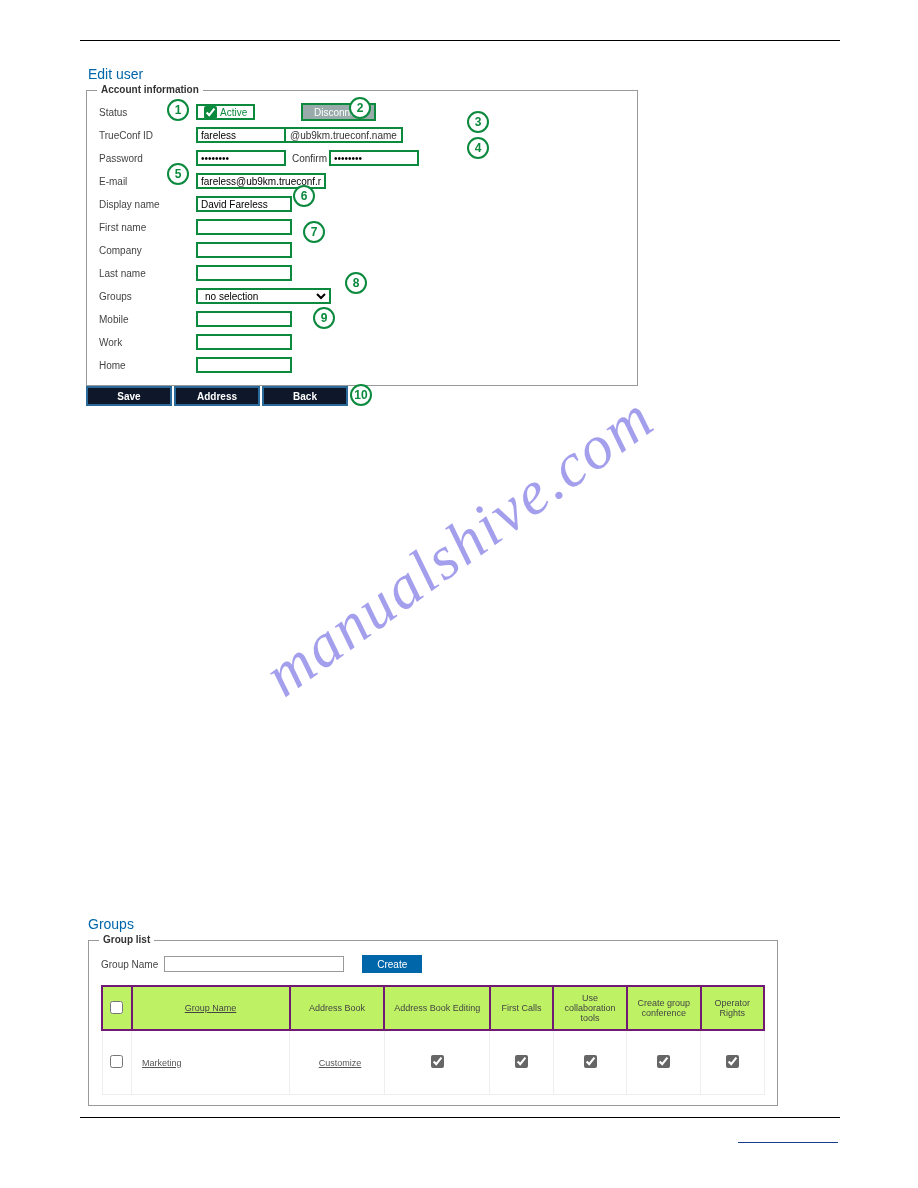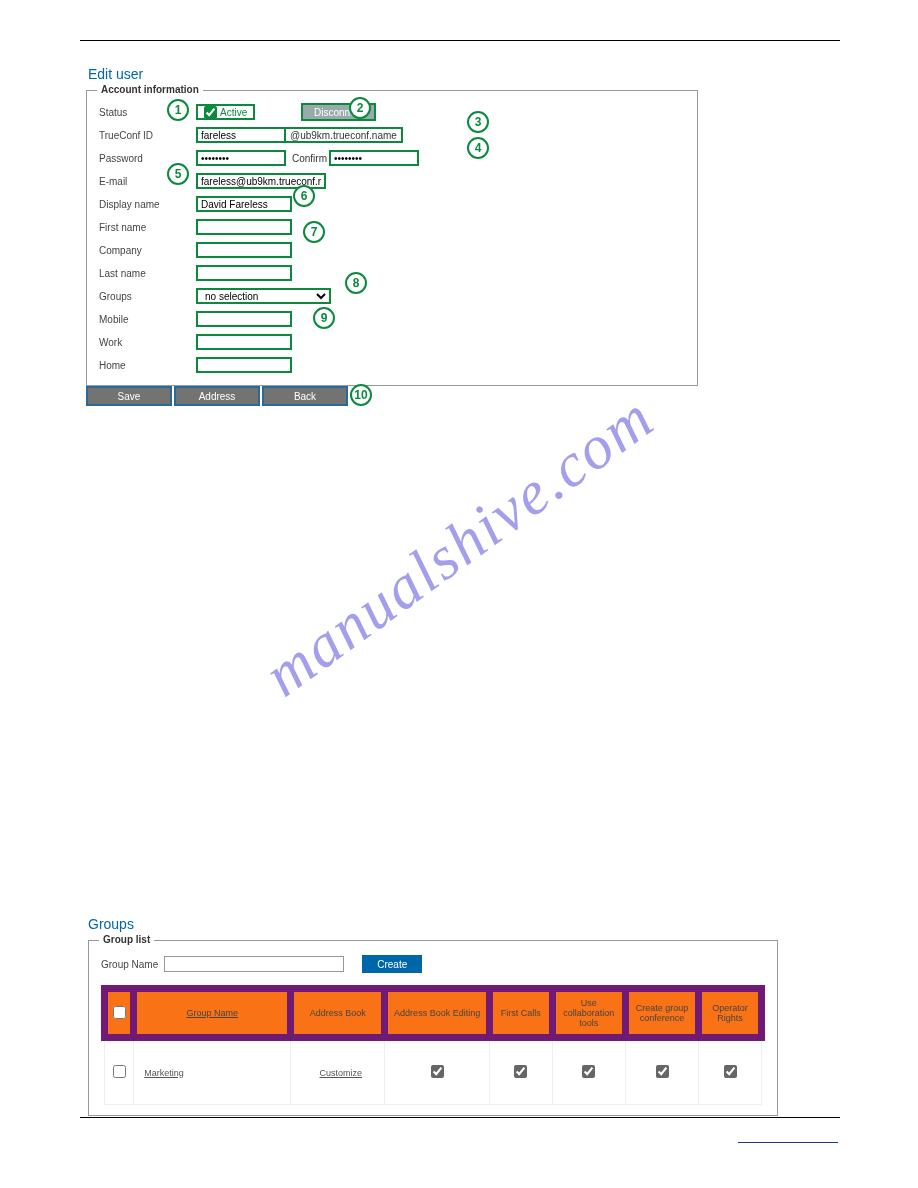--- a/index.html
+++ b/index.html
@@ -27,21 +27,21 @@
   .section-title {
     color: #0066aa;
     font-size: 14px;
     font-weight: normal;
     margin: 25px 0 8px 8px;
   }
 
   
   .edit-user-box {
     position: relative;
-    width: 612px;
+    width: 552px;
     border: 1px solid #999;
     margin-left: 6px;
     padding: 10px 12px 8px 12px;
   }
   .fieldset-legend {
     position: absolute;
     top: -7px;
     left: 10px;
     background: #fff;
     padding: 0 4px;
@@ -120,25 +120,25 @@
   }
 
   .button-bar {
     display: flex;
     margin-left: 6px;
     width: 620px;
   }
   .sbtn {
     flex: 0 0 86px;
     height: 20px;
-    background: #737373;
+    background: #0f172a;
     color: #fff;
     border: 2px solid #2a6a9a;
     font-size: 10px;
-    font-weight: normal;
+    font-weight: bold;
     margin-right: 2px;
     cursor: pointer;
   }
 
   
   .watermark {
     position: absolute;
     left: 50%;
     top: 46%;
     transform: translate(-50%, -50%) rotate(-36deg);
@@ -184,22 +184,22 @@
     font-size: 10px;
     margin-left: 18px;
     cursor: pointer;
   }
   table.grp {
     width: 100%;
     border-collapse: collapse;
     font-size: 9px;
   }
   table.grp th {
-    background: #f97316;
-    border: 7px solid #701a75;
+    background: #bef264;
+    border: 2px solid #701a75;
     padding: 6px 4px;
     font-weight: normal;
     color: #444;
     text-align: center;
   }
   table.grp th.gname-col { text-decoration: underline; }
   table.grp td {
     border: 1px solid #eee;
     padding: 24px 4px;
     text-align: center;

